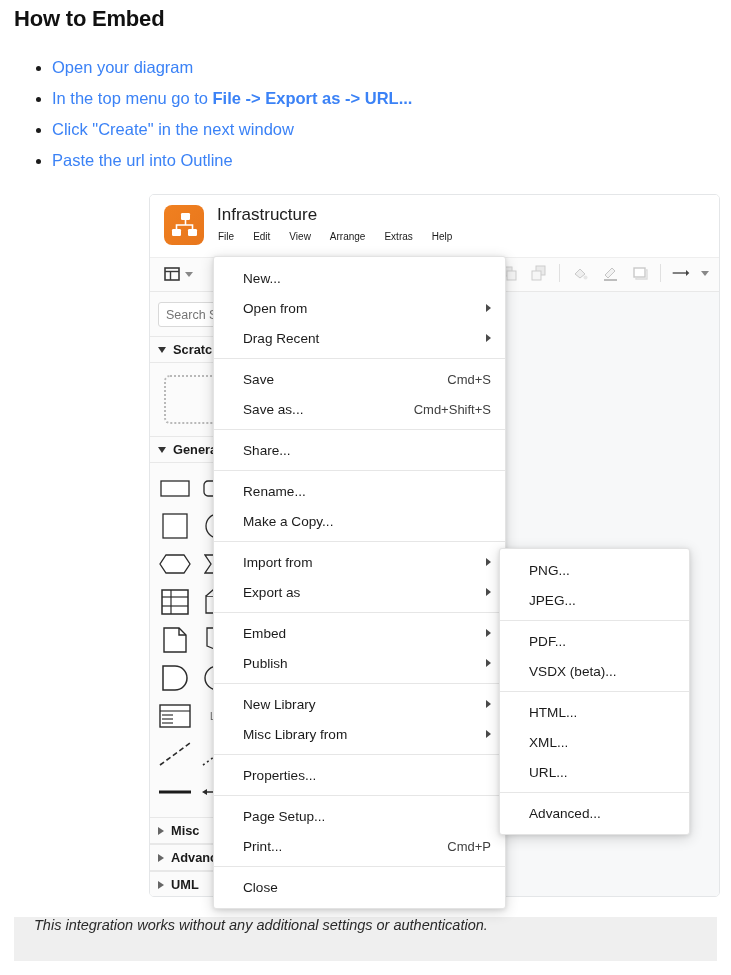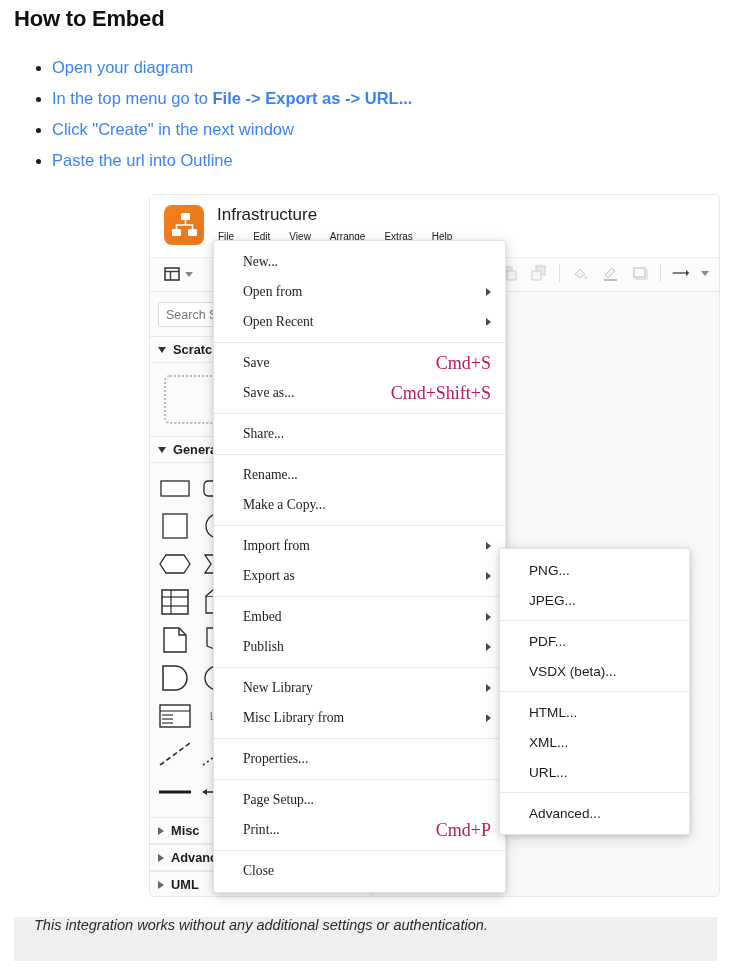--- a/index.html
+++ b/index.html
@@ -159,37 +159,37 @@
   
   .menu {
     position: absolute;
     background: #ffffff;
     border: 1px solid #e3e3e3;
     border-radius: 3px;
     box-shadow: 0 3px 14px rgba(0,0,0,0.16), 0 1px 4px rgba(0,0,0,0.10);
     padding: 6px 0;
     z-index: 50;
   }
-  #file-menu { left: 213px; top: 240px; width: 293px; font-family: Liberation Serif, serif; }
+  #file-menu { left: 213px; top: 256px; width: 293px; }
   #export-submenu { left: 499px; top: 548px; width: 191px; z-index: 60; }
 
   .menu-item {
     position: relative;
     height: 30px;
     display: flex; align-items: center;
     padding: 0 14px 0 29px;
     font-size: 13.6px;
     color: #1b1b1b;
     white-space: nowrap;
     cursor: default;
   }
   .menu-shortcut {
     margin-left: auto;
-    font-size: 18px;
-    color: #be185d;
+    font-size: 13px;
+    color: #404040;
   }
   .menu-arrow {
     margin-left: auto;
     width: 0; height: 0;
     border-top: 4px solid transparent;
     border-bottom: 4px solid transparent;
     border-left: 5px solid #4a4a4a;
   }
   .menu-sep {
     height: 1px;
@@ -592,21 +592,21 @@
 
   <div class="menu" id="file-menu">
       <div class="menu-item">
         <span>New...</span>
       </div>
       <div class="menu-item">
         <span>Open from</span>
         <span class="menu-arrow"></span>
       </div>
       <div class="menu-item">
-        <span>Open Recent</span>
+        <span>Drag Recent</span>
         <span class="menu-arrow"></span>
       </div>
       <div class="menu-sep"></div>
       <div class="menu-item">
         <span>Save</span>
         <span class="menu-shortcut">Cmd+S</span>
       </div>
       <div class="menu-item">
         <span>Save as...</span>
         <span class="menu-shortcut">Cmd+Shift+S</span>

